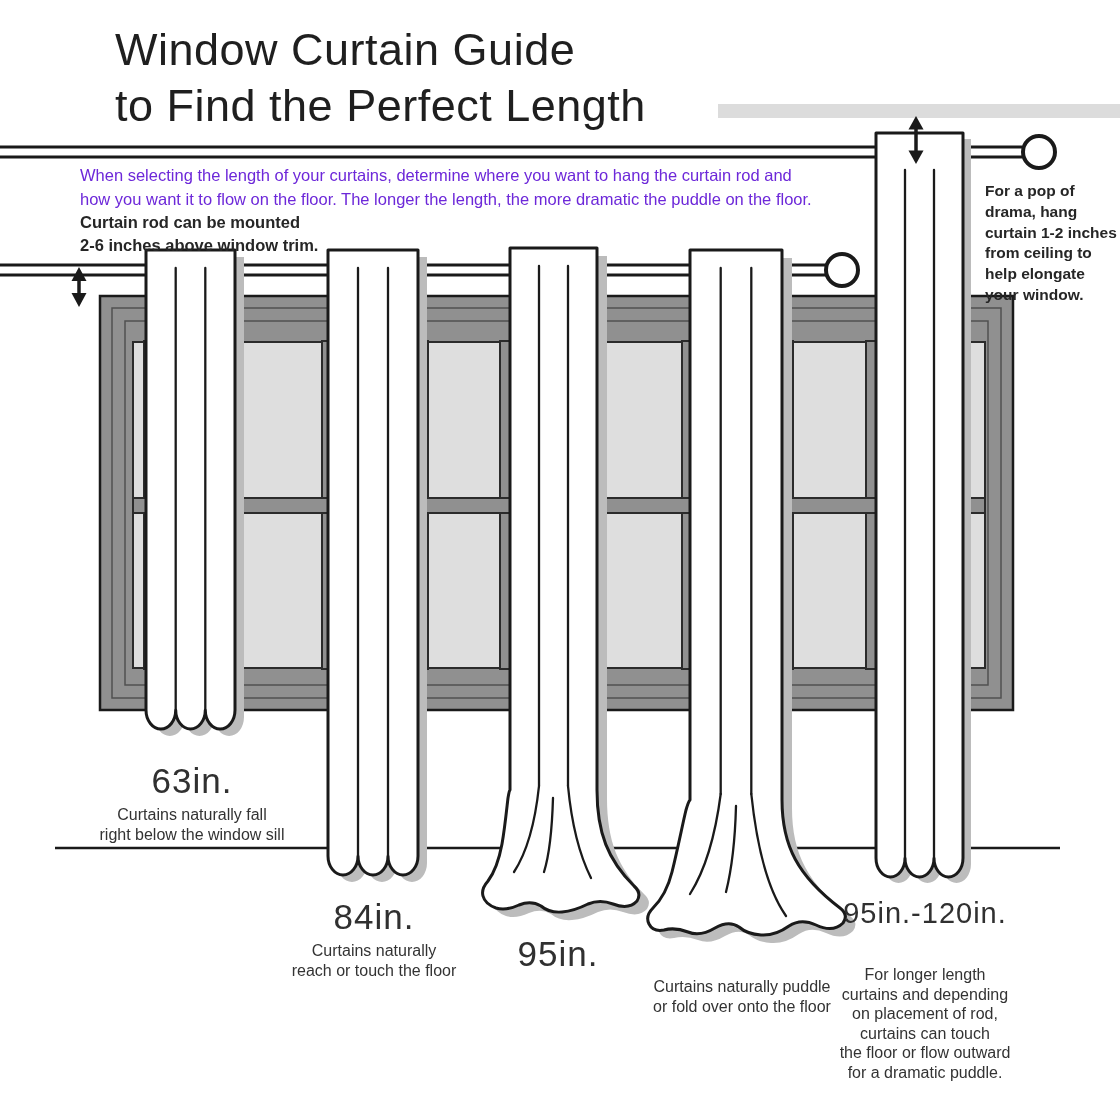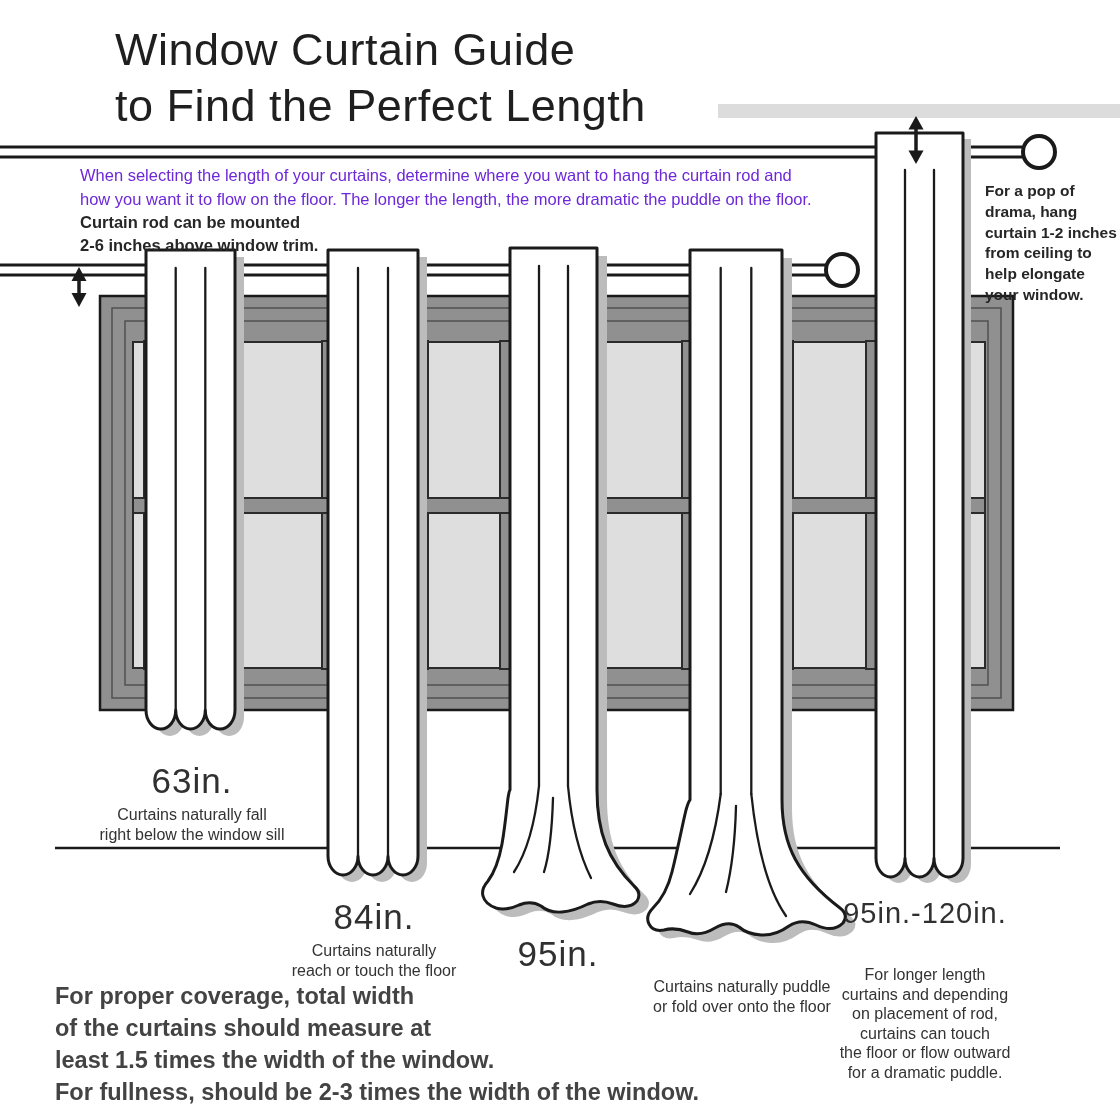--- a/index.html
+++ b/index.html
@@ -144,14 +144,13 @@
     <div class="num">95in.</div>
   </div>
   <div class="label lbl-108">
     <div class="desc">Curtains naturally puddle<br>or fold over onto the floor</div>
   </div>
   <div class="label lbl-120">
     <div class="num">95in.-120in.</div>
     <div class="desc">For longer length<br>curtains and depending<br>on placement of rod,<br>curtains can touch<br>the floor or flow outward<br>for a dramatic puddle.</div>
   </div>
 
-  <div class="txt coverage">For proper coverage, total width<br>of the curtains should measure at<br>least 1.5 times the width of the window.<br>For fullness, should be 2-3 times the width of the window.</div>
 </div>
 
 </body></html>

